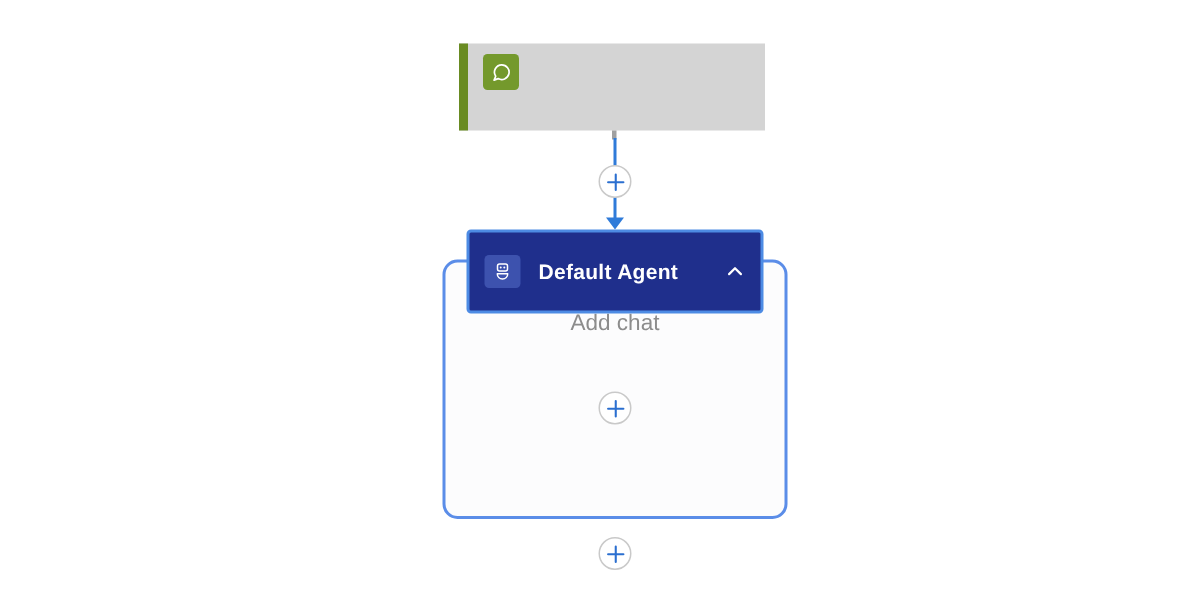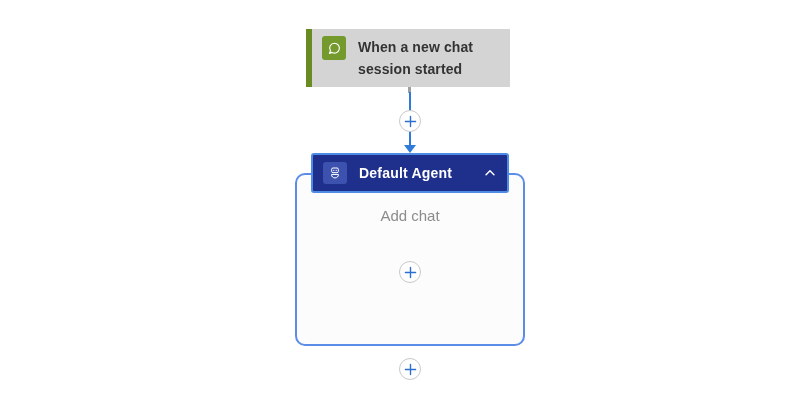--- a/index.html
+++ b/index.html
@@ -88,21 +88,21 @@
     left: 295px; top: 173px;
     width: 230px; height: 173px;
     background: #fcfcfd;
     border: 2px solid #5b8de8;
     border-radius: 10px;
     z-index: 1;
   }
   .agent-header {
     position: absolute;
     left: 311px; top: 153px;
-    width: 198px; height: 40px;
+    width: 198px; height: 56px;
     background: #1f2f8c;
     border: 2px solid #4d8be4;
     border-radius: 3px;
     display: flex;
     align-items: center;
     padding: 0 10px;
     cursor: pointer;
     z-index: 4;
   }
   .agent-icon-tile {
@@ -138,21 +138,20 @@
 <body>
 
 <div class="canvas">
 
   <div class="trigger-card">
     <span class="trigger-icon-tile">
       <svg width="17" height="17" viewBox="0 0 24 24">
         <path d="M12 4.6a6.9 6.9 0 1 1-3.4 12.9L4.8 18.9l1.5-3.6A6.9 6.9 0 0 1 12 4.6z" fill="none" stroke="#ffffff" stroke-width="1.6" stroke-linejoin="round"></path>
       </svg>
     </span>
-    <span class="trigger-title">When a new chat session started</span>
   </div>
 
   <div class="stub-line"></div>
   <div class="edge-line"></div>
   <div class="arrow-head"></div>
   <div class="plus-btn mid">
     <svg width="13" height="13" viewBox="0 0 14 14">
       <path d="M7 1.5v11M1.5 7h11" stroke="#2b6fd0" stroke-width="1.5" fill="none" stroke-linecap="round"></path>
     </svg>
   </div>

